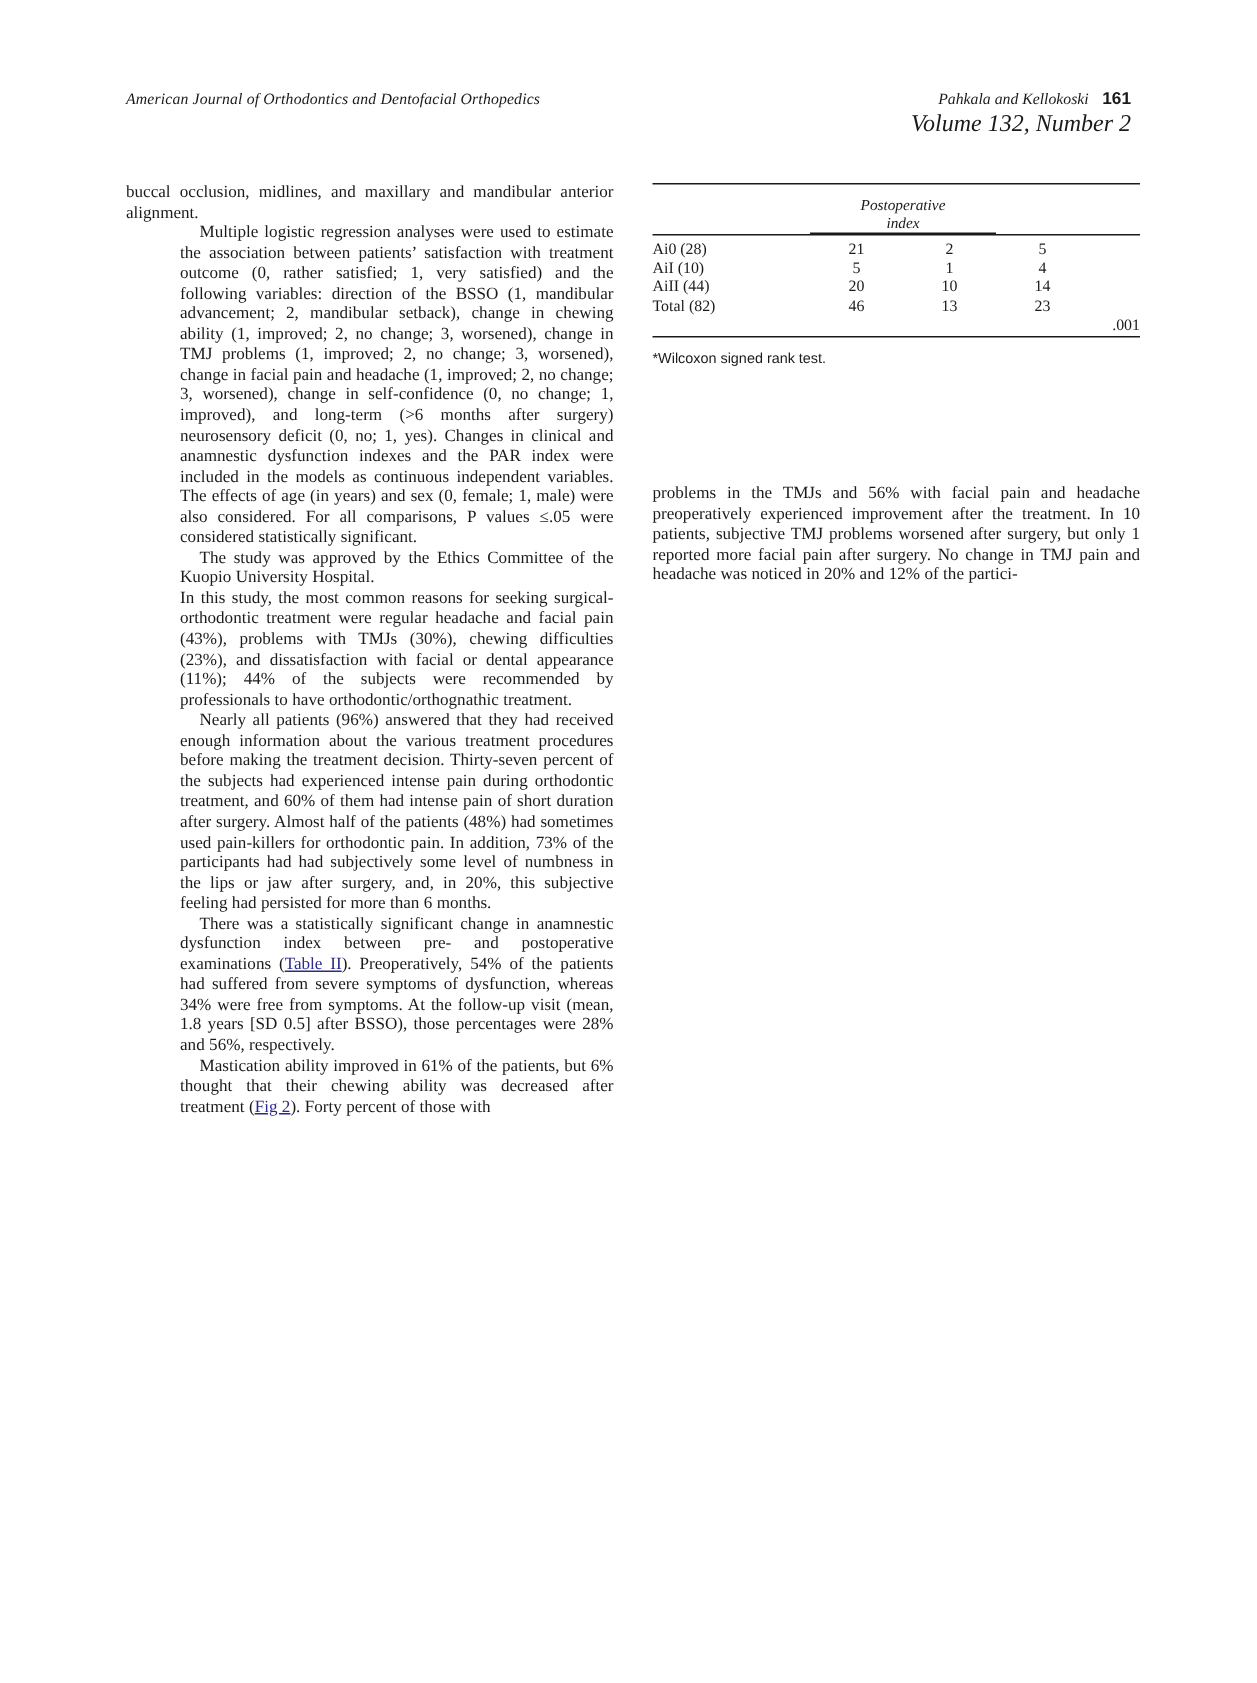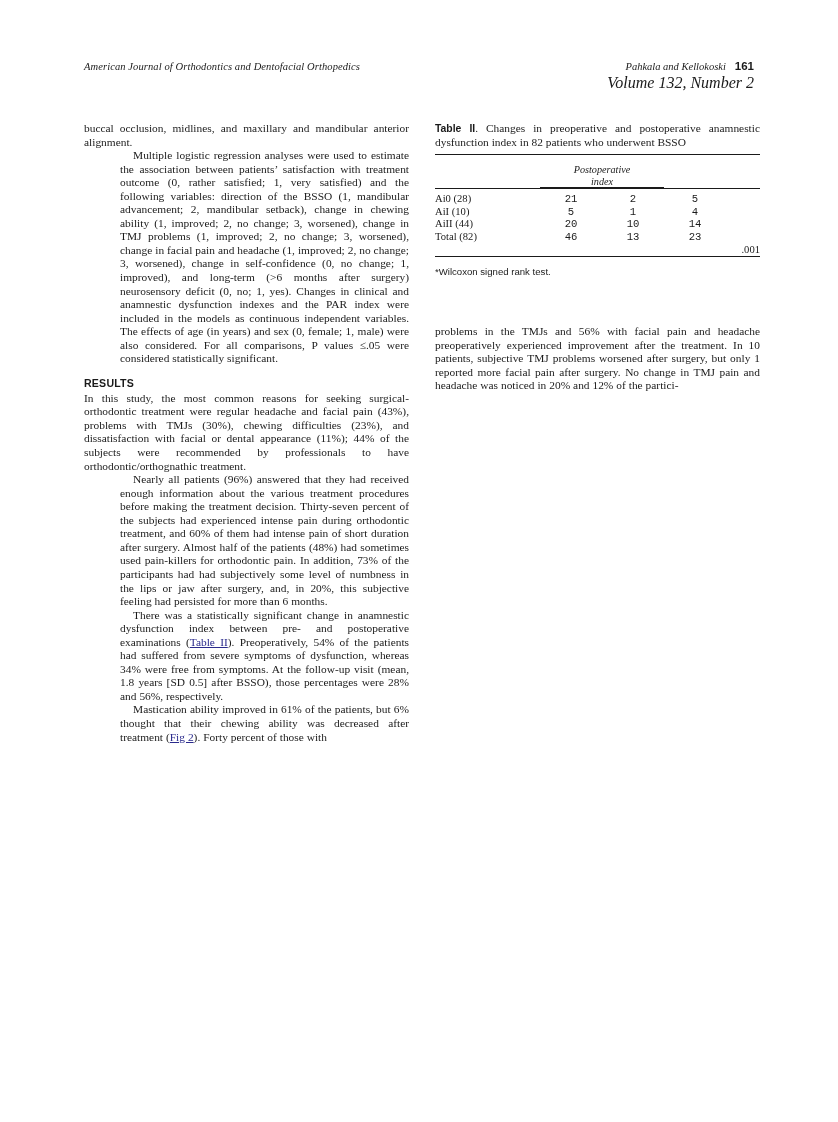--- a/index.html
+++ b/index.html
@@ -46,21 +46,21 @@
   table.data td, table.data th { padding:0; font-weight:normal; }
   .rule-top td { border-top:1.6px solid #1a1a1a; height:4px; }
   .rule-mid td { border-top:1.1px solid #1a1a1a; height:4px; }
   .rule-bot td { border-top:1.1px solid #1a1a1a; height:4px; }
   .grp-head { font-style:italic; text-align:center; font-size:10.2px; line-height:11.6px; padding-top:5px !important; }
   .grp-rule { height:1px; }
   .grp-rule .gr { border-top:1px solid #1a1a1a; height:0; font-size:0; line-height:0; }
   .colhead { font-style:italic; font-size:10.2px; line-height:11.8px; padding-top:4px !important; padding-bottom:3px !important; }
   .colhead.c { text-align:center; }
   .colhead.r { text-align:right; font-style:normal; font-size:10.2px; vertical-align:bottom; }
-  td.num { text-align:center; font-size:10.6px; line-height:12.6px;font-family:Liberation Mono, monospace; }
+  td.num { text-align:center; font-size:10.6px; line-height:12.6px; }
   td.lbl { text-align:left; font-size:10.6px; line-height:12.6px; }
   td.pcell { text-align:right; font-size:10.6px; line-height:12.6px; }
   .pval-row td { padding-top:1px; }
   .tbl-foot { font-size:9.6px; margin-top:5px; font-family:"Liberation Sans", sans-serif; }
 </style>
 </head>
 <body>
 
 <div id="running-head">
   <div class="rh-row">
@@ -68,35 +68,34 @@
     <span class="rh-right">
       <span>Pahkala and Kellokoski</span><span class="rh-page">161</span>
     </span>
   </div>
   <div class="rh-vol">Volume 132, Number 2</div>
 </div>
 
 <div class="col" id="col-left">
   <p class="body-text no-indent">buccal occlusion, midlines, and maxillary and mandibular anterior alignment.</p>
   <p class="body-text">Multiple logistic regression analyses were used to estimate the association between patients’ satisfaction with treatment outcome (0, rather satisfied; 1, very satisfied) and the following variables: direction of the BSSO (1, mandibular advancement; 2, mandibular setback), change in chewing ability (1, improved; 2, no change; 3, worsened), change in TMJ problems (1, improved; 2, no change; 3, worsened), change in facial pain and headache (1, improved; 2, no change; 3, worsened), change in self-confidence (0, no change; 1, improved), and long-term (&gt;6 months after surgery) neurosensory deficit (0, no; 1, yes). Changes in clinical and anamnestic dysfunction indexes and the PAR index were included in the models as continuous independent variables. The effects of age (in years) and sex (0, female; 1, male) were also considered. For all comparisons, P values ≤.05 were considered statistically significant.</p>
+  <p class="body-text">The study was approved by the Ethics Committee of the Kuopio University Hospital.</p>
 
-  <h2 class="section-head">RESULTS</h2>
 
   <p class="body-text no-indent" style="text-indent:13px">In this study, the most common reasons for seeking surgical-orthodontic treatment were regular headache and facial pain (43%), problems with TMJs (30%), chewing difficulties (23%), and dissatisfaction with facial or dental appearance (11%); 44% of the subjects were recommended by professionals to have orthodontic/orthognathic treatment.</p>
   <p class="body-text">Nearly all patients (96%) answered that they had received enough information about the various treatment procedures before making the treatment decision. Thirty-seven percent of the subjects had experienced intense pain during orthodontic treatment, and 60% of them had intense pain of short duration after surgery. Almost half of the patients (48%) had sometimes used pain-killers for orthodontic pain. In addition, 73% of the participants had had subjectively some level of numbness in the lips or jaw after surgery, and, in 20%, this subjective feeling had persisted for more than 6 months.</p>
 
   <p class="body-text"><span>There was a statistically significant change in anamnestic dysfunction index between pre- and postoperative examinations (</span><a class="xref" href="#table-2">Table II</a><span>). Preoperatively, 54% of the patients had suffered from severe symptoms of dysfunction, whereas 34% were free from symptoms. At the follow-up visit (mean, 1.8 years [SD 0.5] after BSSO), those percentages were 28% and 56%, respectively.</span></p>
 
   <p class="body-text"><span>Mastication ability improved in 61% of the patients, but 6% thought that their chewing ability was decreased after treatment (</span><a class="xref" href="#figure-2">Fig 2</a><span>). Forty percent of those with</span></p>
 </div>
 
 <div class="col" id="col-right">
 
   <div id="table-2">
-    <p class="tbl-caption"><b>Table</b>&nbsp;<span class="tnum">II</span><span>. Changes in preoperative and postoperative anamnestic dysfunction index in 82 patients who underwent BSSO</span></p>
 
     <table class="data">
       <colgroup>
         <col style="width:105px">
           <col style="width:62px">
           <col style="width:62px">
           <col style="width:62px">
           <col style="width:34px">
       </colgroup>
       <tbody>
@@ -158,14 +157,14 @@
 
         <tr class="rule-bot">
             <td colspan="5"></td>
           </tr>
       </tbody>
     </table>
 
     <div class="tbl-foot">*Wilcoxon signed rank test.</div>
   </div>
 
-  <p class="body-text no-indent" style="margin-top:48px;">problems in the TMJs and 56% with facial pain and headache preoperatively experienced improvement after the treatment. In 10 patients, subjective TMJ problems worsened after surgery, but only 1 reported more facial pain after surgery. No change in TMJ pain and headache was noticed in 20% and 12% of the partici-</p>
+  <p class="body-text no-indent" style="margin-top:78px;">problems in the TMJs and 56% with facial pain and headache preoperatively experienced improvement after the treatment. In 10 patients, subjective TMJ problems worsened after surgery, but only 1 reported more facial pain after surgery. No change in TMJ pain and headache was noticed in 20% and 12% of the partici-</p>
 </div>
 
 </body></html>

